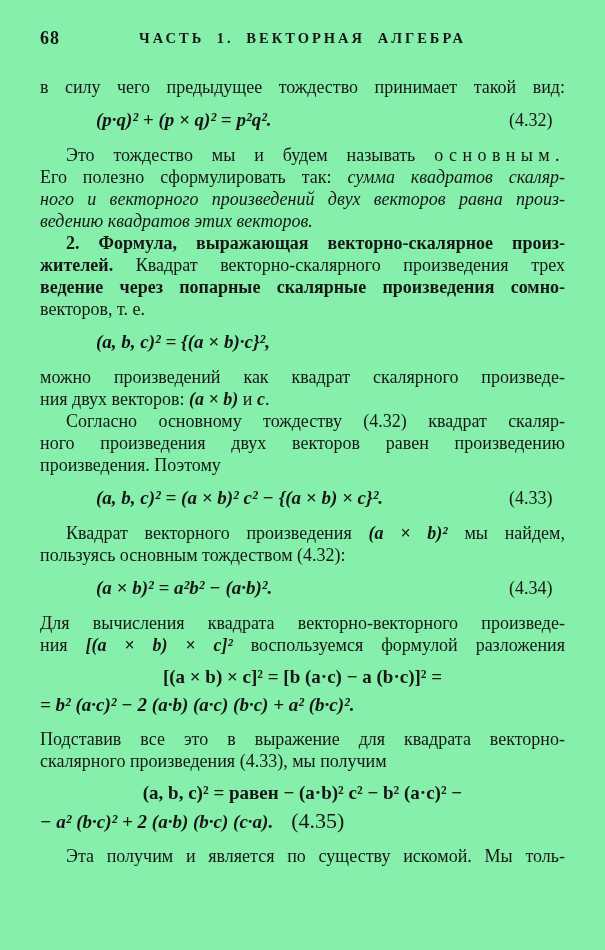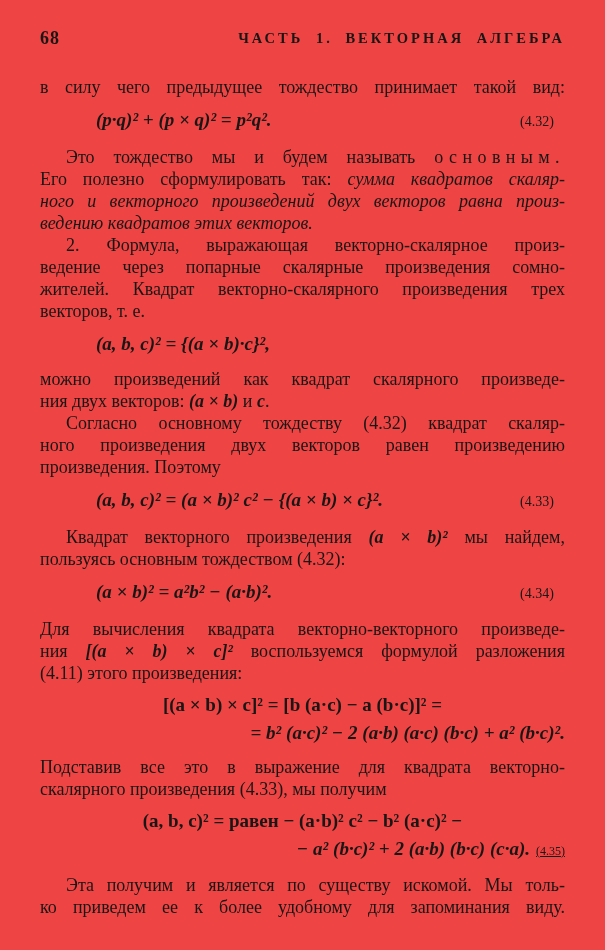--- a/index.html
+++ b/index.html
@@ -1,69 +1,69 @@
 <!DOCTYPE html>
 <html><head>
 <meta charset="utf-8">
 <style>
   html,body{margin:0;padding:0;background:#dedcd6;}
   .page{
     position:relative;
     width:605px;height:950px;
     margin:0 auto;
-    background:#ef4444;
+    background:#86efac;
     box-sizing:border-box;
     padding:28px 40px 0 40px;
     font-family:"Liberation Serif","DejaVu Serif",serif;
     color:#181716;
     overflow:hidden;
   }
   
   .running-head{position:relative;height:20px;margin-bottom:28px;}
   .pagenum{
     position:absolute;left:0;top:0;
     font-size:18px;font-weight:bold;letter-spacing:1px;
   }
   .rtitle{
-    display:block;text-align:right;
+    display:block;text-align:center;
     font-size:14.5px;font-weight:bold;letter-spacing:3px;
     padding-top:2px;
     word-spacing:6px;
   }
   
   .body{font-size:18px;line-height:22px;}
   .line{min-height:22px;}
   .j{text-align:justify;text-align-last:justify;}
   .ind{text-indent:26px;}
   .it{font-style:italic;}
-  .bold{font-weight:normal;}
+  .bold{font-weight:bold;}
   .spaced{letter-spacing:0.30em;}
   .math{font-style:italic;font-weight:bold;white-space:nowrap;}
   
   .eq{
     display:flex;align-items:baseline;
     margin:9px 0 11px 0;
     font-size:19px;line-height:26px;
   }
   .eq-spacer{width:56px;flex:none;}
   .eq-f{
     flex:1;
     font-style:italic;font-weight:bold;
     white-space:nowrap;
   }
   .eq-num{
-    width:56px;flex:none;text-align:center;
-    font-style:normal;font-weight:normal;font-size:14px;
+    width:56px;flex:none;text-align:left;
+    font-style:normal;font-weight:normal;font-size:18px;
   }
   .eq-block{margin:7px 0 9px 0;font-size:19px;line-height:28px;}
   .eq-line-left{text-align:center;font-weight:bold;white-space:nowrap;}
-  .eq-line-right{text-align:right;font-style:italic;font-weight:bold;white-space:nowrap;}
+  .eq-line-right{font-style:italic;font-weight:bold;white-space:nowrap;}
   .eq-line-right .eq-num-inline{
-    font-style:normal;font-weight:normal;font-size:12px;
-    margin-left:6px;display:inline-block;text-decoration:underline;
+    font-style:normal;font-weight:normal;font-size:22px;
+    margin-left:18px;display:inline-block;
   }
 </style>
 </head>
 <body>
 
 <div class="page">
 
   <div class="running-head">
     <span class="pagenum">68</span>
     <span class="rtitle">ЧАСТЬ 1. ВЕКТОРНАЯ АЛГЕБРА</span>
@@ -81,22 +81,22 @@
 
     <div>
       <div class="line j ind"><span>Это тождество мы и будем называть</span> <span class="spaced">основным.</span></div>
       <div class="line j"><span>Его полезно сформулировать так: </span><span class="it">сумма квадратов скаляр-</span></div>
       <div class="line j it">ного и векторного произведений двух векторов равна произ-</div>
       <div class="line it">ведению квадратов этих векторов.</div>
     </div>
 
     <div>
       <div class="line j ind bold">2. Формула, выражающая векторно-скалярное произ-</div>
+      <div class="line j"><span class="bold">жителей.</span> <span>Квадрат векторно-скалярного произведения трех</span></div>
       <div class="line j bold">ведение через попарные скалярные произведения сомно-</div>
-      <div class="line j"><span class="bold">жителей.</span> <span>Квадрат векторно-скалярного произведения трех</span></div>
       <div class="line">векторов, т. е.</div>
     </div>
 
     <div class="eq">
       <span class="eq-spacer"></span>
       <span class="eq-f">(a, b, c)² = {(a × b)·c}²,</span>
       <span class="eq-num"></span>
     </div>
 
     <div>
@@ -123,37 +123,35 @@
 
     <div class="eq">
       <span class="eq-spacer"></span>
       <span class="eq-f">(a × b)² = a²b² − (a·b)².</span>
       <span class="eq-num">(4.34)</span>
     </div>
 
     <div>
       <div class="line j">Для вычисления квадрата векторно-векторного произведе-</div>
       <div class="line j"><span>ния </span><span class="math">[(a × b) × c]²</span><span> воспользуемся формулой разложения</span></div>
-      <div class="line">(4.11) этого произведения:</div>
     </div>
 
     <div class="eq-block">
       <div class="eq-line-left">[(a × b) × c]² = [b (a·c) − a (b·c)]² =</div>
       <div class="eq-line-right">= b² (a·c)² − 2 (a·b) (a·c) (b·c) + a² (b·c)².</div>
     </div>
 
     <div>
       <div class="line j">Подставив все это в выражение для квадрата векторно-</div>
       <div class="line">скалярного произведения (4.33), мы получим</div>
     </div>
 
     <div class="eq-block">
       <div class="eq-line-left">(a, b, c)² = равен − (a·b)² c² − b² (a·c)² −</div>
       <div class="eq-line-right"><span>− a² (b·c)² + 2 (a·b) (b·c) (c·a).</span><span class="eq-num-inline">(4.35)</span></div>
     </div>
 
     <div>
       <div class="line j ind">Эта получим и является по существу искомой. Мы толь-</div>
-      <div class="line j">ко приведем ее к более удобному для запоминания виду.</div>
     </div>
 
   </div>
 </div>
 
 </body></html>

